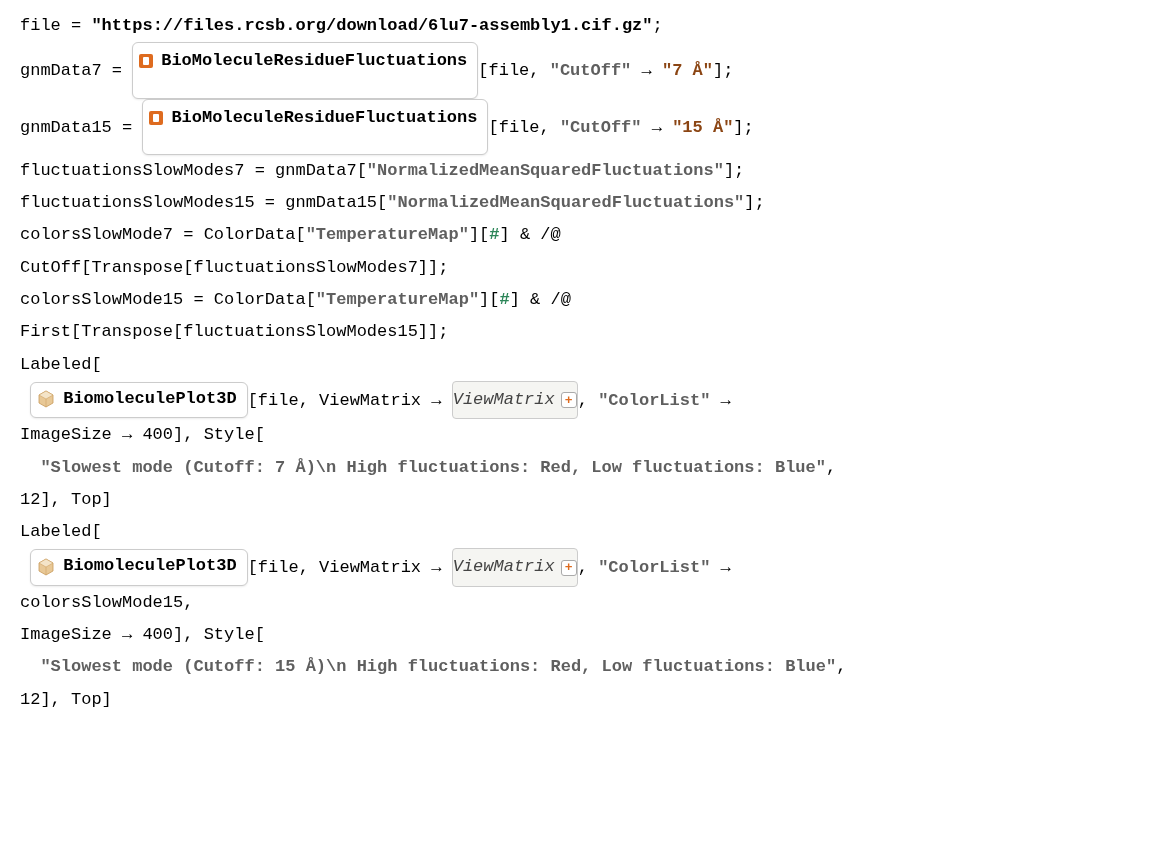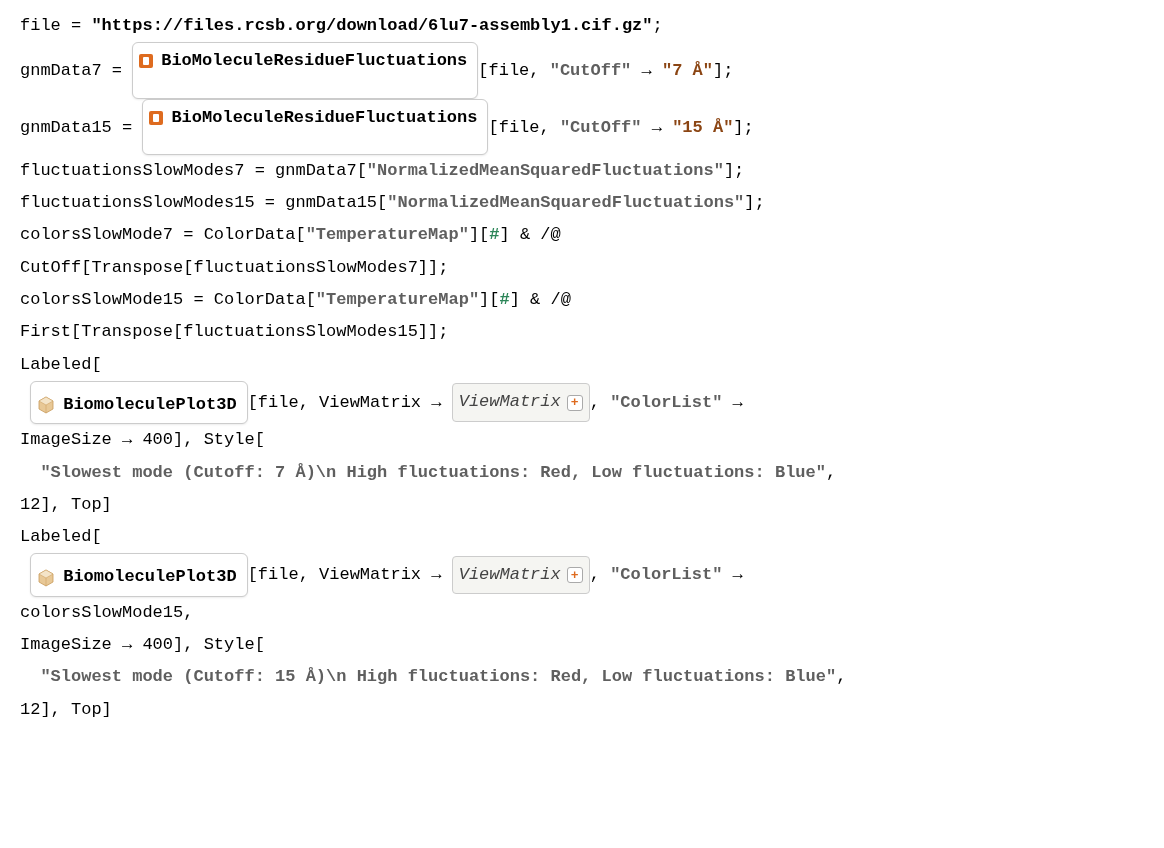--- a/index.html
+++ b/index.html
@@ -41,21 +41,21 @@
       font-weight: bold;
       font-family: "Courier New", Courier, monospace;
     }
 
     .paclet-box {
       display: inline-flex;
       align-items: center;
       background: #fff;
       border: 1px solid #ccc;
       border-radius: 6px;
-      padding: 7px 10px 2px 4px;
+      padding: 0 10px 2px 4px;
       vertical-align: middle;
       box-shadow: 0 1px 2px rgba(0,0,0,0.08);
     }
     .paclet-icon {
       display: inline-flex;
       align-items: center;
       justify-content: center;
       width: 22px;
       height: 22px;
       margin-right: 6px;
@@ -65,21 +65,21 @@
       font-weight: bold;
       font-family: "Courier New", Courier, monospace;
     }
 
     .viewmatrix-box {
       display: inline-flex;
       align-items: center;
       background: #f5f5f2;
       border: 1px solid #ccc;
       border-radius: 4px;
-      padding: 2px 6px;
+      padding: 2px 0;
       vertical-align: middle;
     }
     .viewmatrix-box .vm-label {
       color: #444;
       font-style: italic;
       font-family: "Courier New", Courier, monospace;
       margin-right: 6px;
     }
     .vm-plus {
       display: inline-flex;

